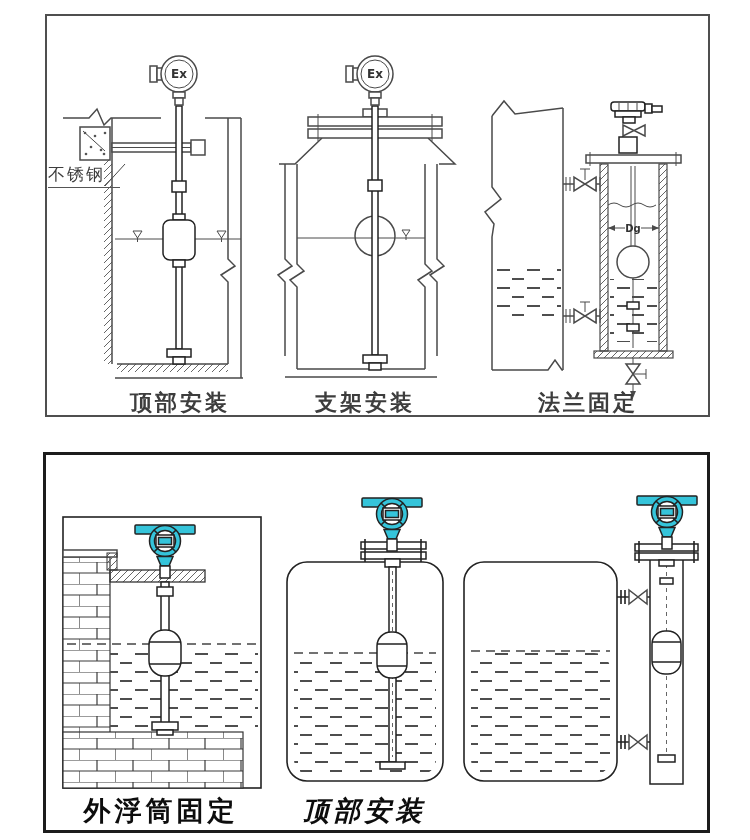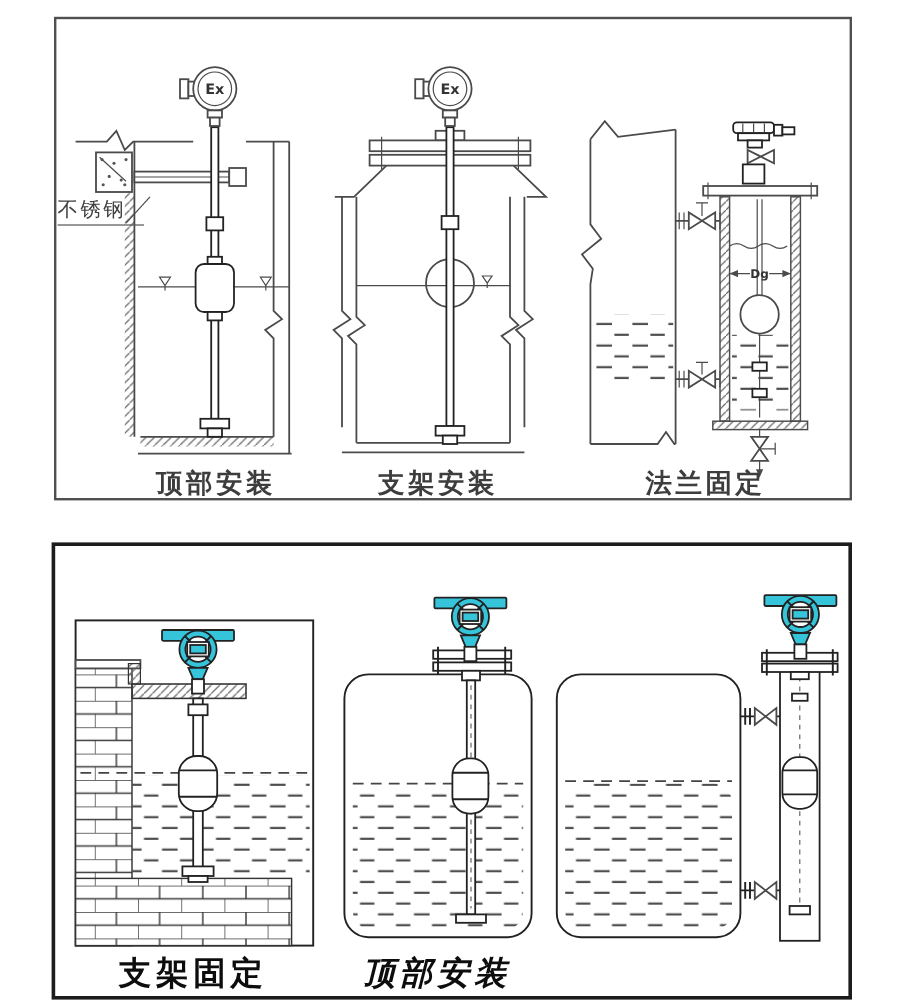--- a/index.html
+++ b/index.html
@@ -245,17 +245,17 @@
         </g>
         <g>
           <path class="lk" d="M574,290 H607"></path>
           <path class="lk thin" d="M578,283 V297 M582,283 V297"></path>
           <path class="lf" d="M586,283 V297 L595,290 Z M604,283 V297 L595,290 Z"></path>
         </g>
         <use href="#tealhead" x="594" y="44"></use>
       </g>
     </svg>
 
-    <div class="cap cap2" style="left:35px;top:338px;width:160px;">支架固定</div>
+    <div class="cap cap2" style="left:35px;top:338px;width:160px;">外浮筒固定</div>
     <div class="cap cap2" style="left:238px;top:338px;width:160px;font-style:italic;">顶部安装</div>
   </div>
 
 </div>
 
 </body></html>

